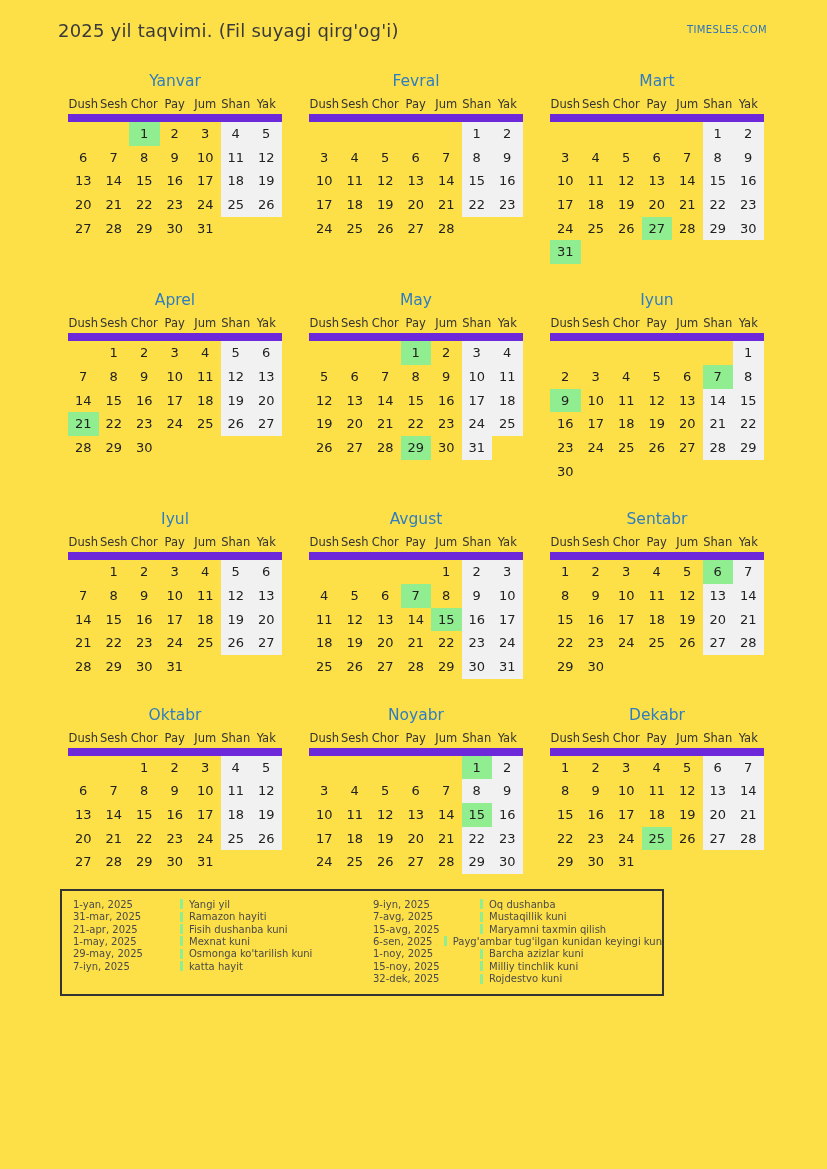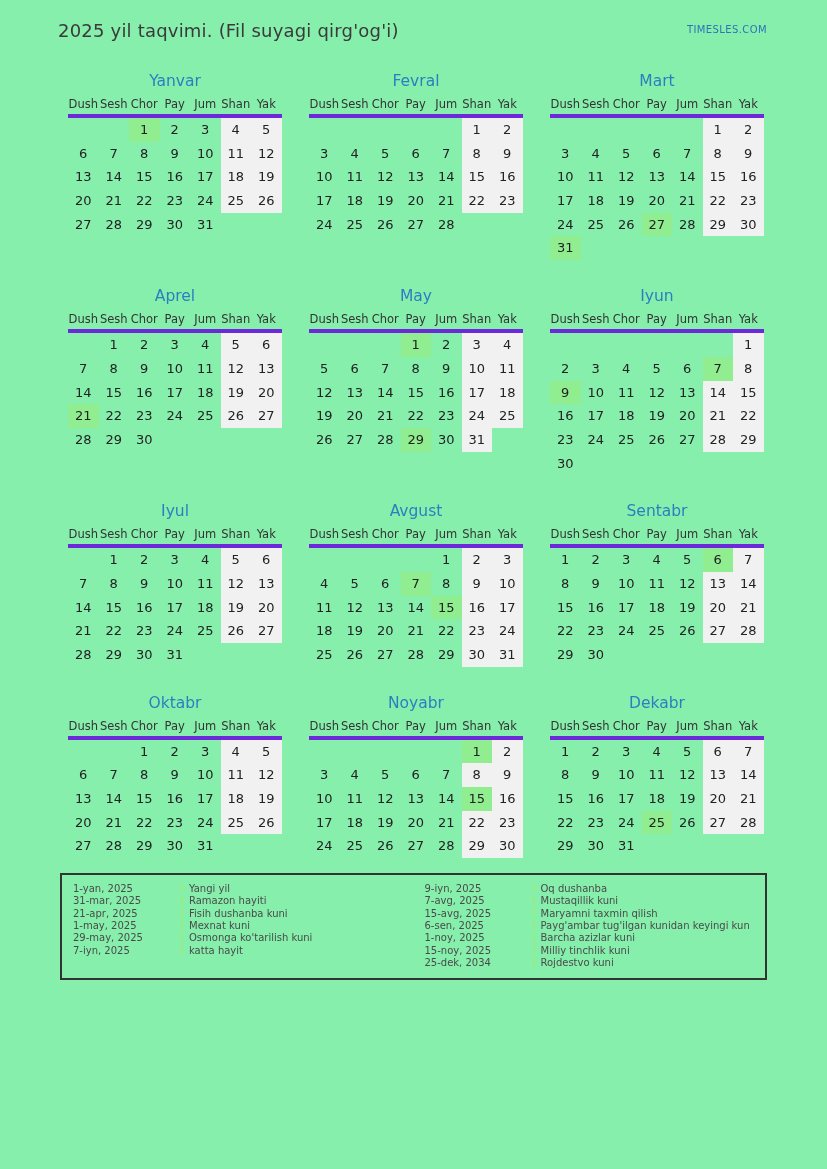--- a/index.html
+++ b/index.html
@@ -1,41 +1,41 @@
 <!DOCTYPE html>
 <html><head>
 <meta charset="utf-8">
 <style>
   * { margin:0; padding:0; box-sizing:border-box; }
   html,body { background:#ffffff; }
   body { font-family:"DejaVu Sans","Liberation Sans",sans-serif; }
-  .page { position:relative; width:827px; height:1169px; background:#86efac; overflow:hidden; }
+  .page { position:relative; width:827px; height:1169px; background:#fde047; overflow:hidden; }
 
   .header { display:flex; justify-content:space-between; align-items:flex-start;
             padding:20px 60px 0 58px; }
   .page-title { font-size:18px; color:#3a3a3a; font-weight:400; letter-spacing:.2px; }
   .site-link { font-size:10px; color:#2d74b8; text-decoration:none; font-weight:500;
                letter-spacing:.4px; padding-top:4px; }
 
   .cal-grid { margin:31px 0 0 68px; display:grid;
               grid-template-columns:repeat(3,214px); column-gap:21px; row-gap:23px;
               align-items:start;gap:27px; }
 
   .month { width:214px; }
   .month-title { text-align:center; color:#2f7dc1; font-size:15.5px; height:18px;
                  line-height:18px; margin-bottom:7px; }
   .wd-row { display:grid; grid-template-columns:repeat(7,30.5px);
-            border-bottom:4px solid #6d28d9; padding-bottom:2px; }
+            border-bottom:8px solid #6d28d9; padding-bottom:2px; }
   .wd { text-align:center; font-size:11.5px; color:#333; height:15px; line-height:15px; }
   .week { display:grid; grid-template-columns:repeat(7,30.5px); }
   .day { height:23.7px; line-height:23.7px; text-align:center; font-size:13px; color:#222; }
   .day.weekend { background:#f1f1f1; }
   .day.holiday { background:#90ee90; }
 
-  .legend { margin:15px 0 0 60px; width:707px; border:2px solid #333;
+  .legend { margin:15px 0 0 60px; width:604px; border:2px solid #333;
             padding:7px 0 9px 0; display:flex; }
   .legend-col { width:50%; }
   .legend-row { display:flex; align-items:center; height:12.4px; }
   .legend-date { width:118px; padding-left:11px; font-size:10px; color:#4a4a4a;
                  white-space:nowrap; }
   .legend-marker { width:3px; height:10px; background:#90ee90; margin-right:6px;
                    flex:0 0 3px; }
   .legend-name { font-size:10px; color:#4a4a4a; white-space:nowrap; }
 </style>
 </head>
@@ -810,19 +810,19 @@
           <div class="legend-date">1-noy, 2025</div>
           <div class="legend-marker"></div>
           <div class="legend-name">Barcha azizlar kuni</div>
         </div>
         <div class="legend-row">
           <div class="legend-date">15-noy, 2025</div>
           <div class="legend-marker"></div>
           <div class="legend-name">Milliy tinchlik kuni</div>
         </div>
         <div class="legend-row">
-          <div class="legend-date">25-dek, 2034</div>
+          <div class="legend-date">32-dek, 2025</div>
           <div class="legend-marker"></div>
           <div class="legend-name">Rojdestvo kuni</div>
         </div>
       </div>
     </div>
 </div>
 
 </body></html>

